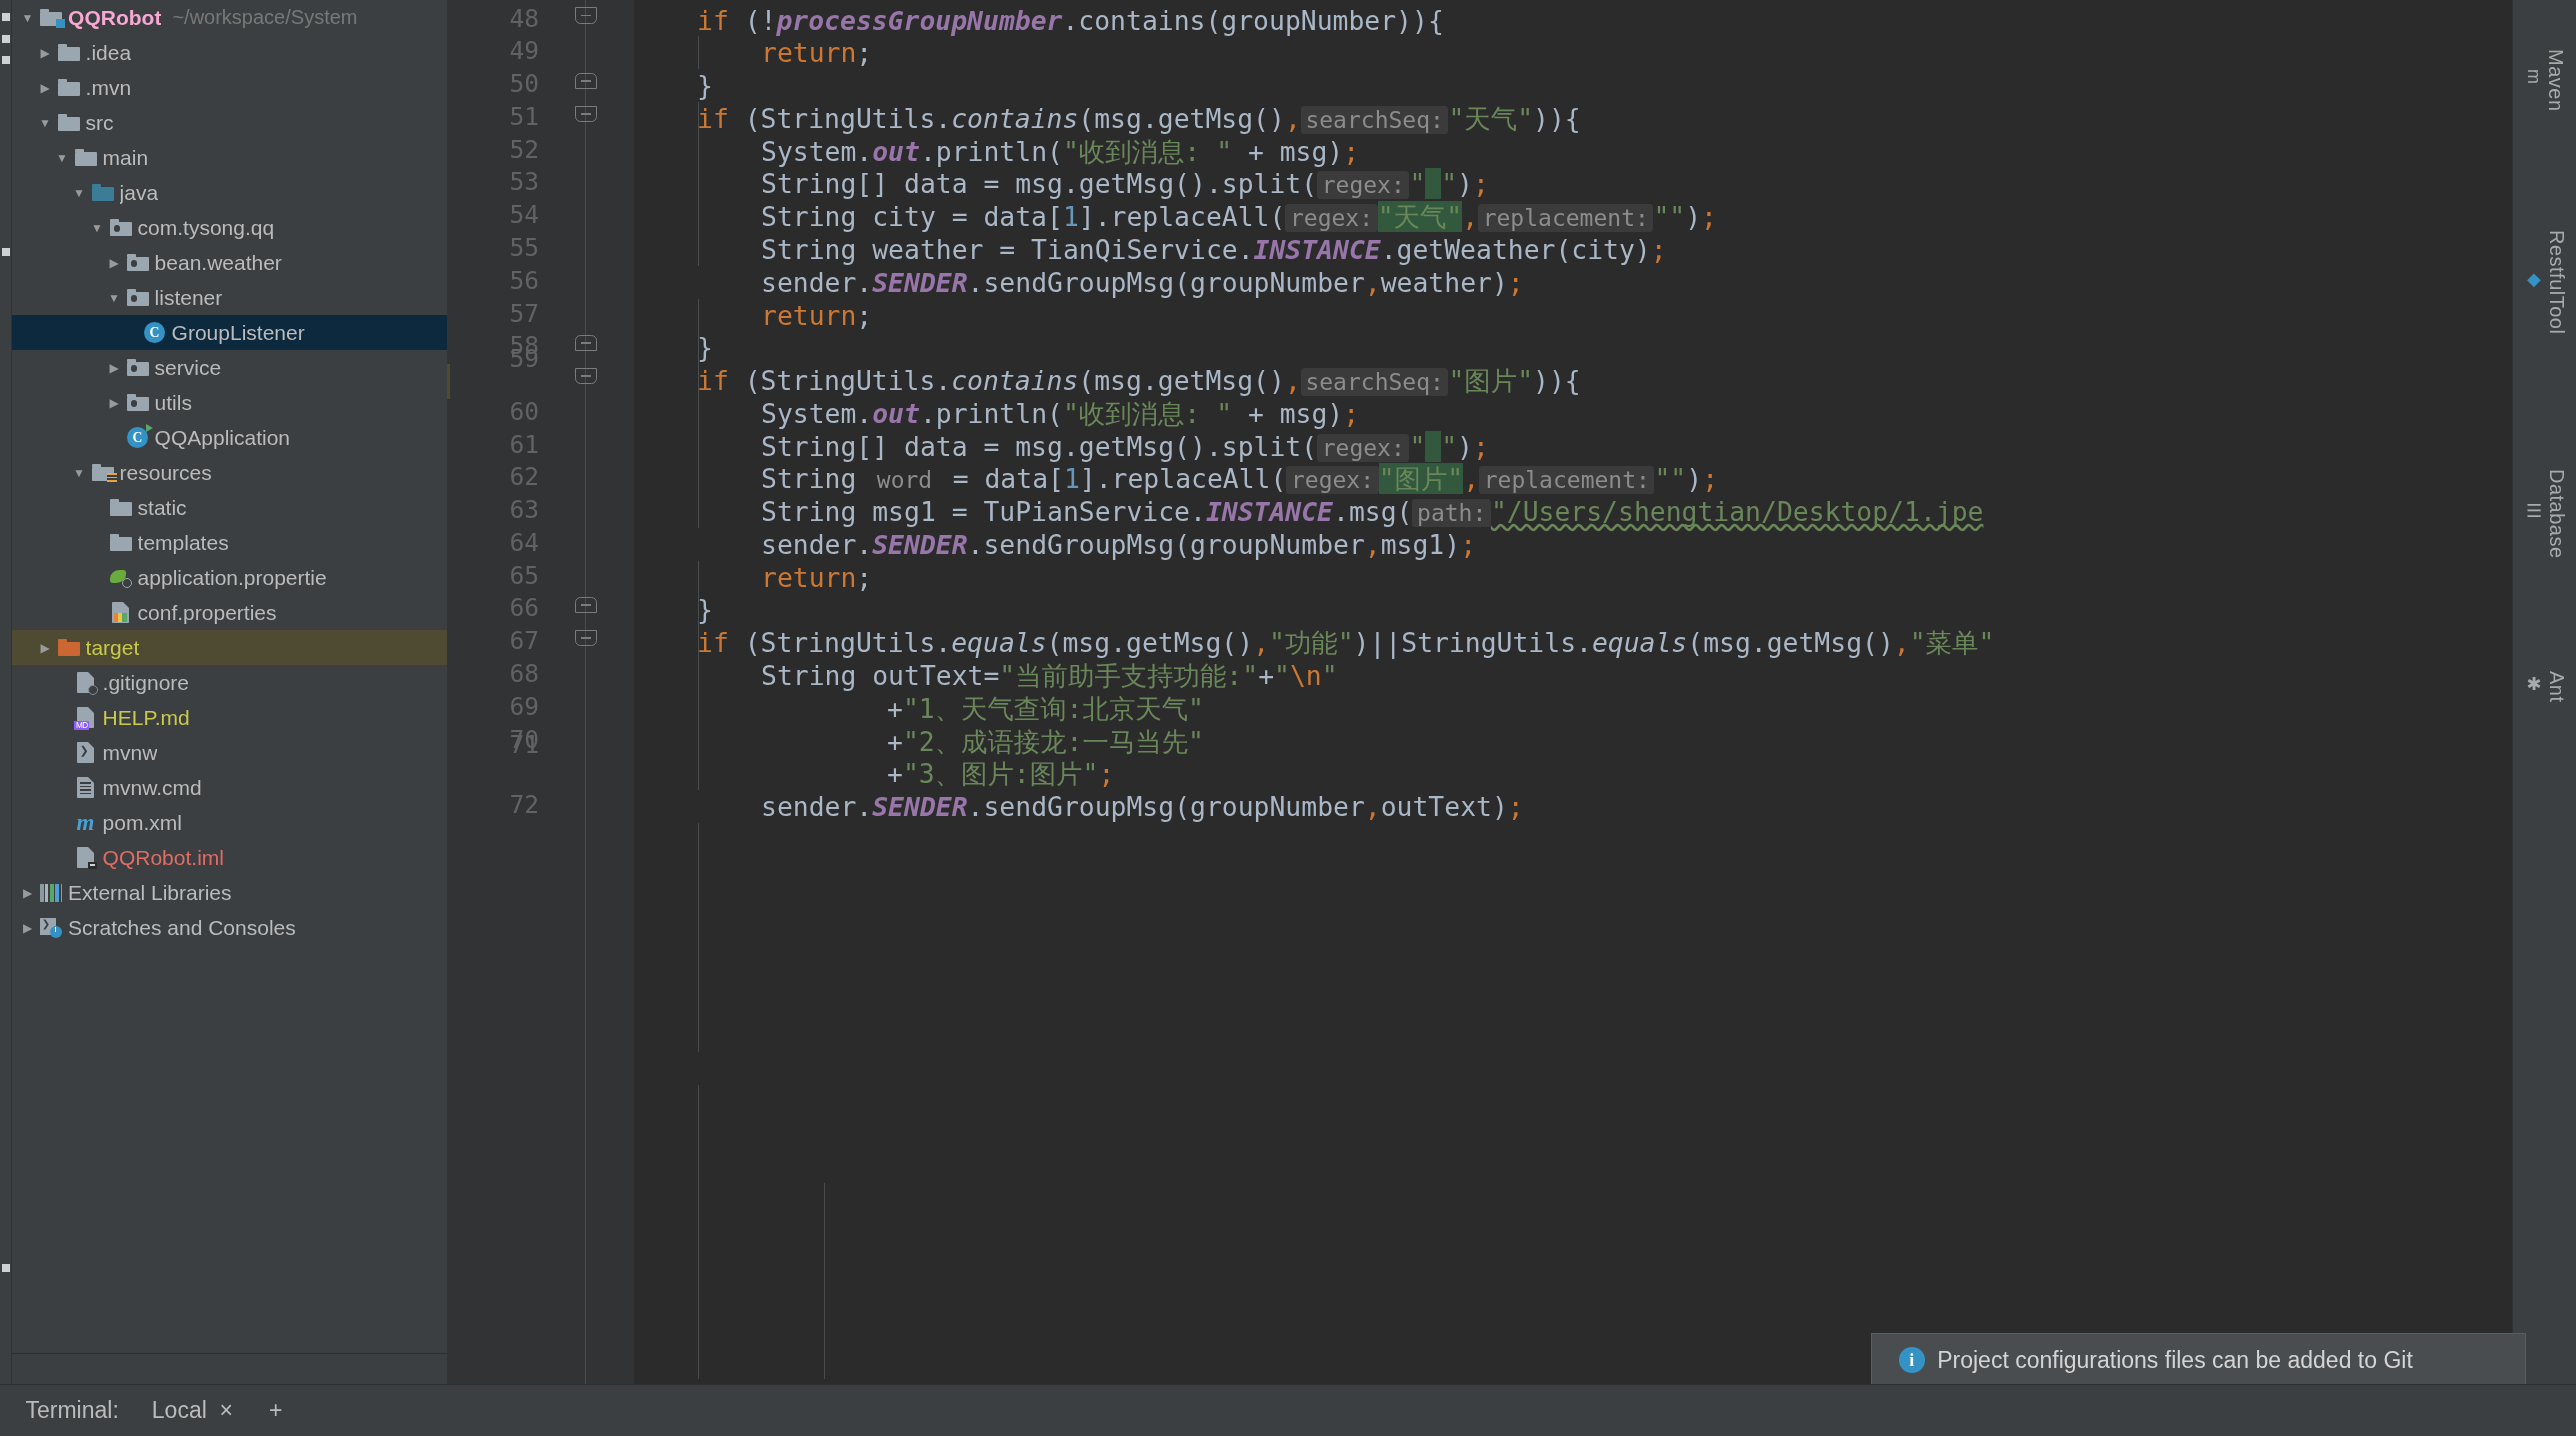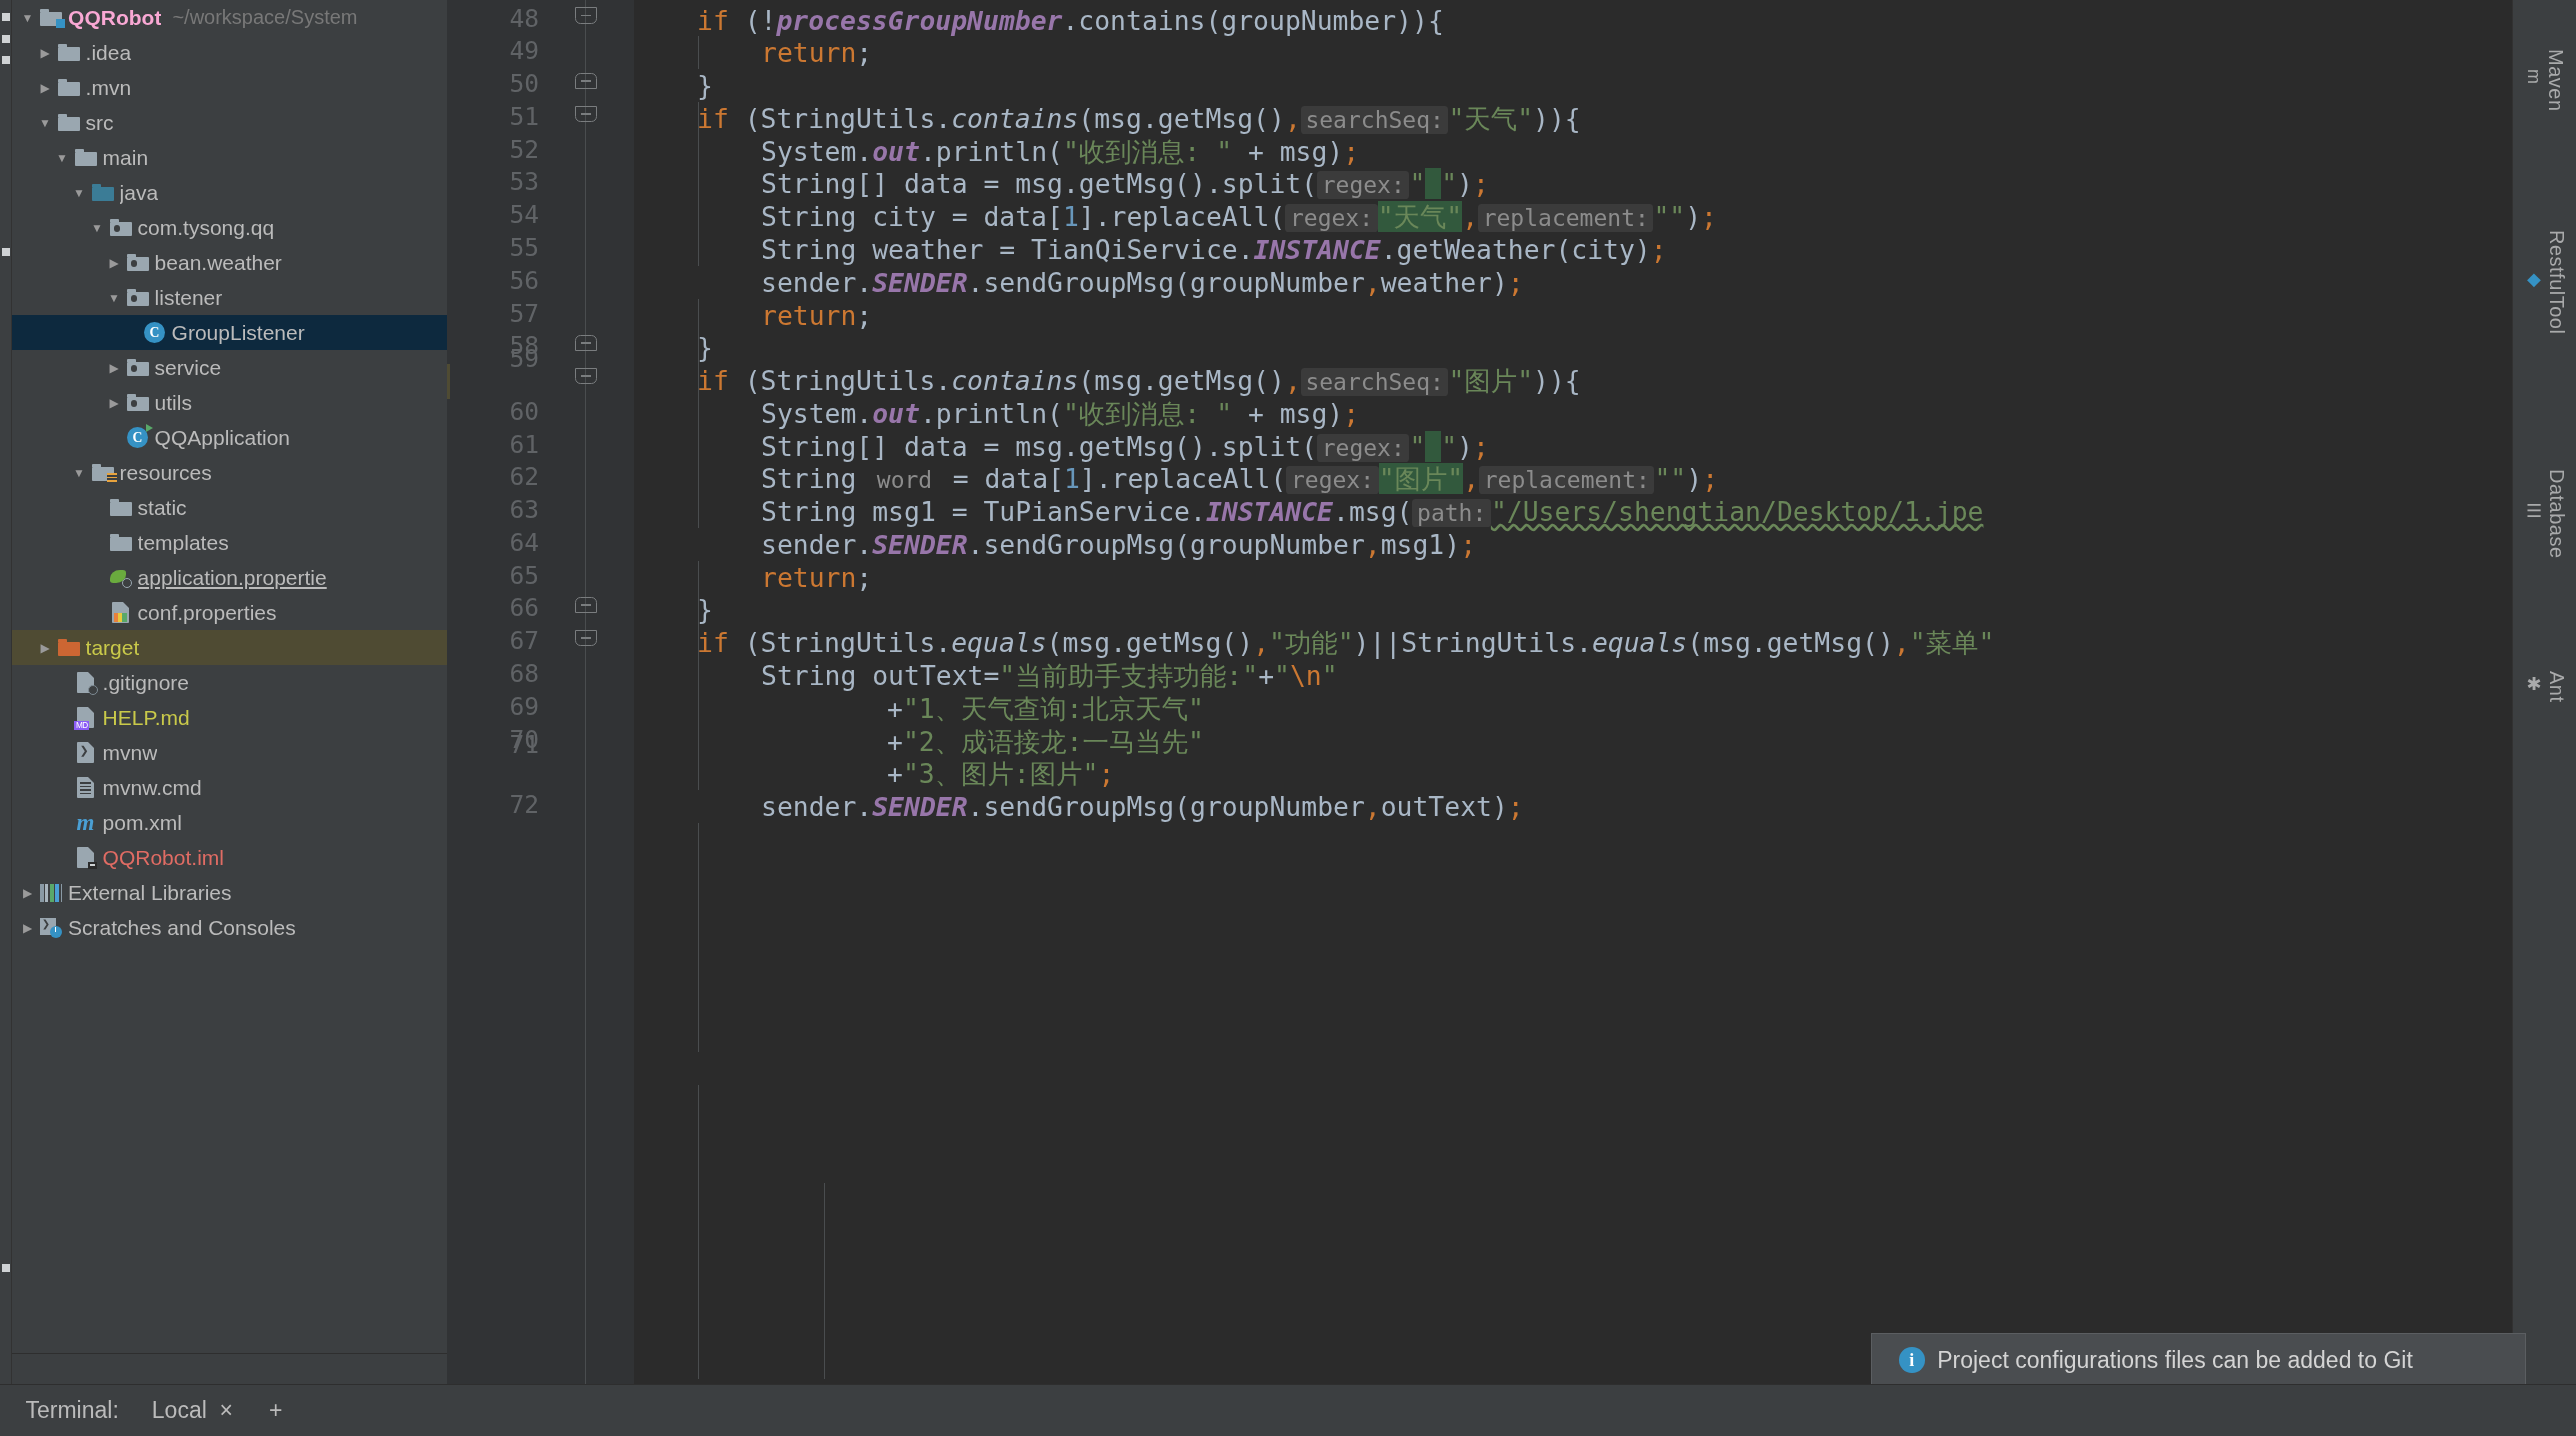--- a/index.html
+++ b/index.html
@@ -355,21 +355,21 @@
         <div class="tree-row" style="padding-left: 75px;">
           <span class="arrow none">▶</span>
           <span class="ico">
             <span class="folder">
               <span class="tab"></span>
               <span class="body"></span>
             </span>
           </span>
           <span class="lbl">templates</span>
         </div>
-        <div class="tree-row" style="padding-left: 75px; text-decoration: underline;">
+        <div class="tree-row" style="padding-left: 75px;">
           <span class="arrow none">▶</span>
           <span class="ico">
             <span class="spring-ico">
               <span class="leaf"></span>
               <span class="gear"></span>
             </span>
           </span>
           <span class="lbl">application.propertie</span>
         </div>
         <div class="tree-row" style="padding-left: 75px;">

